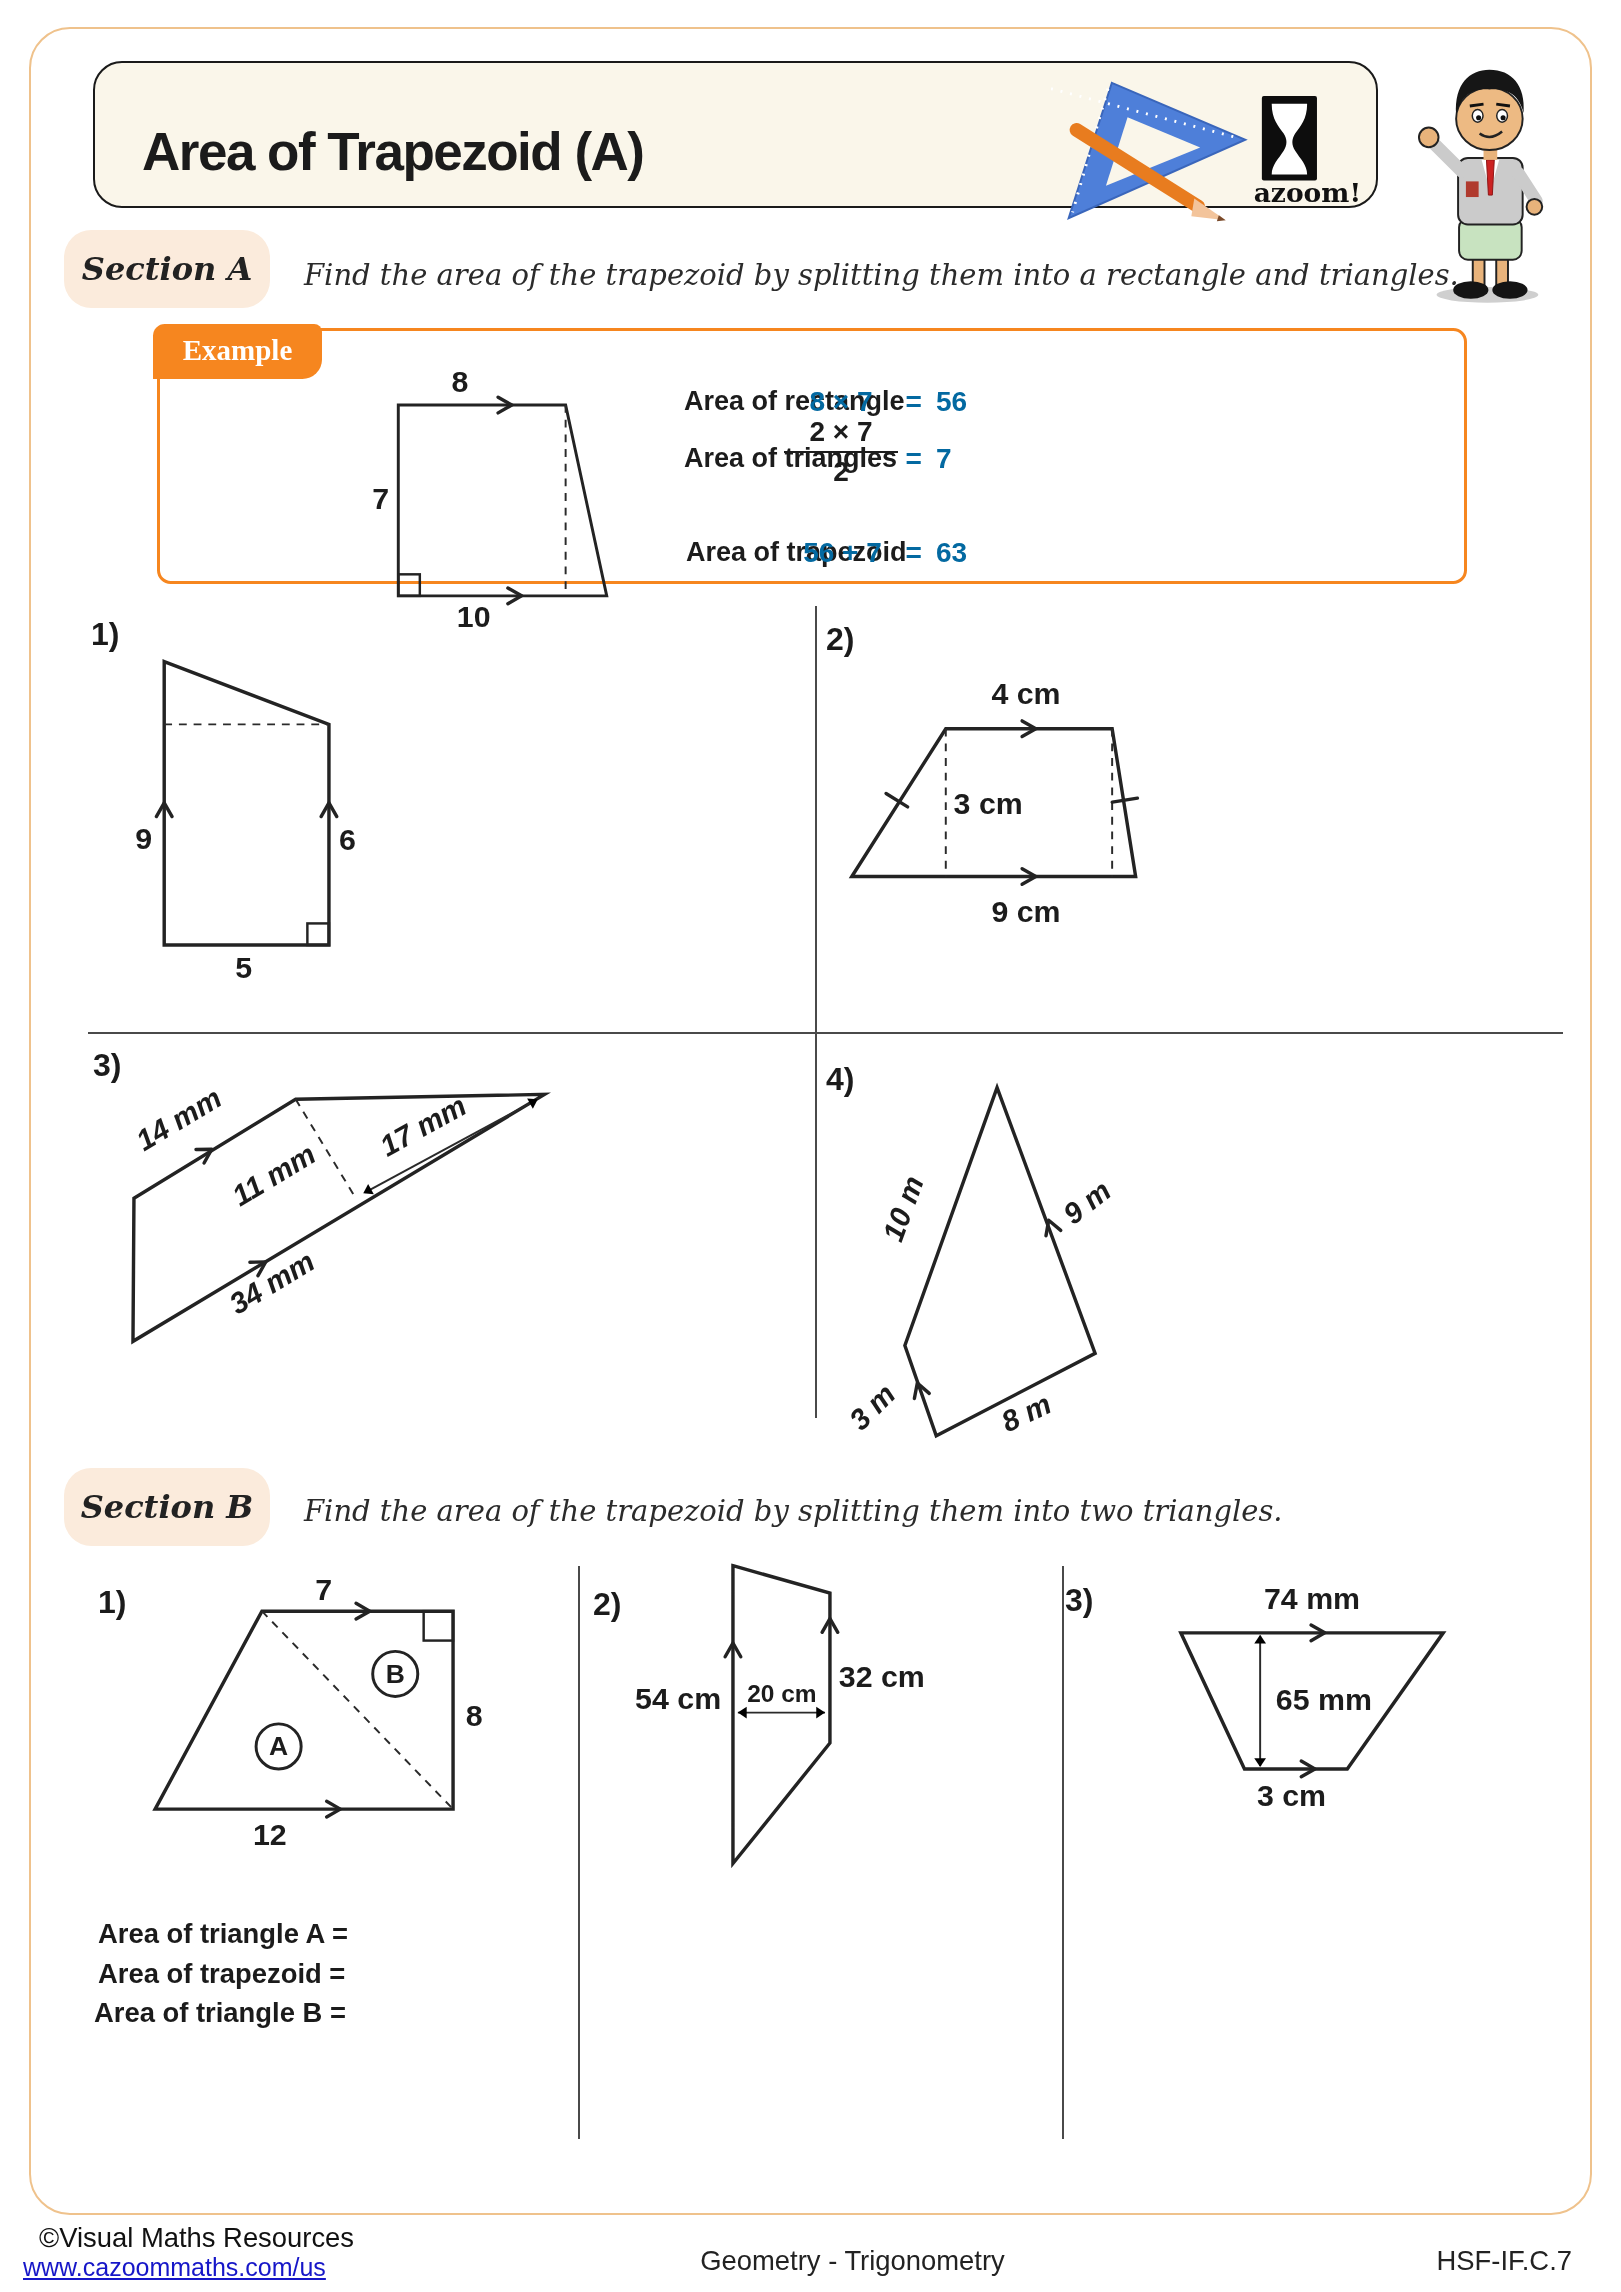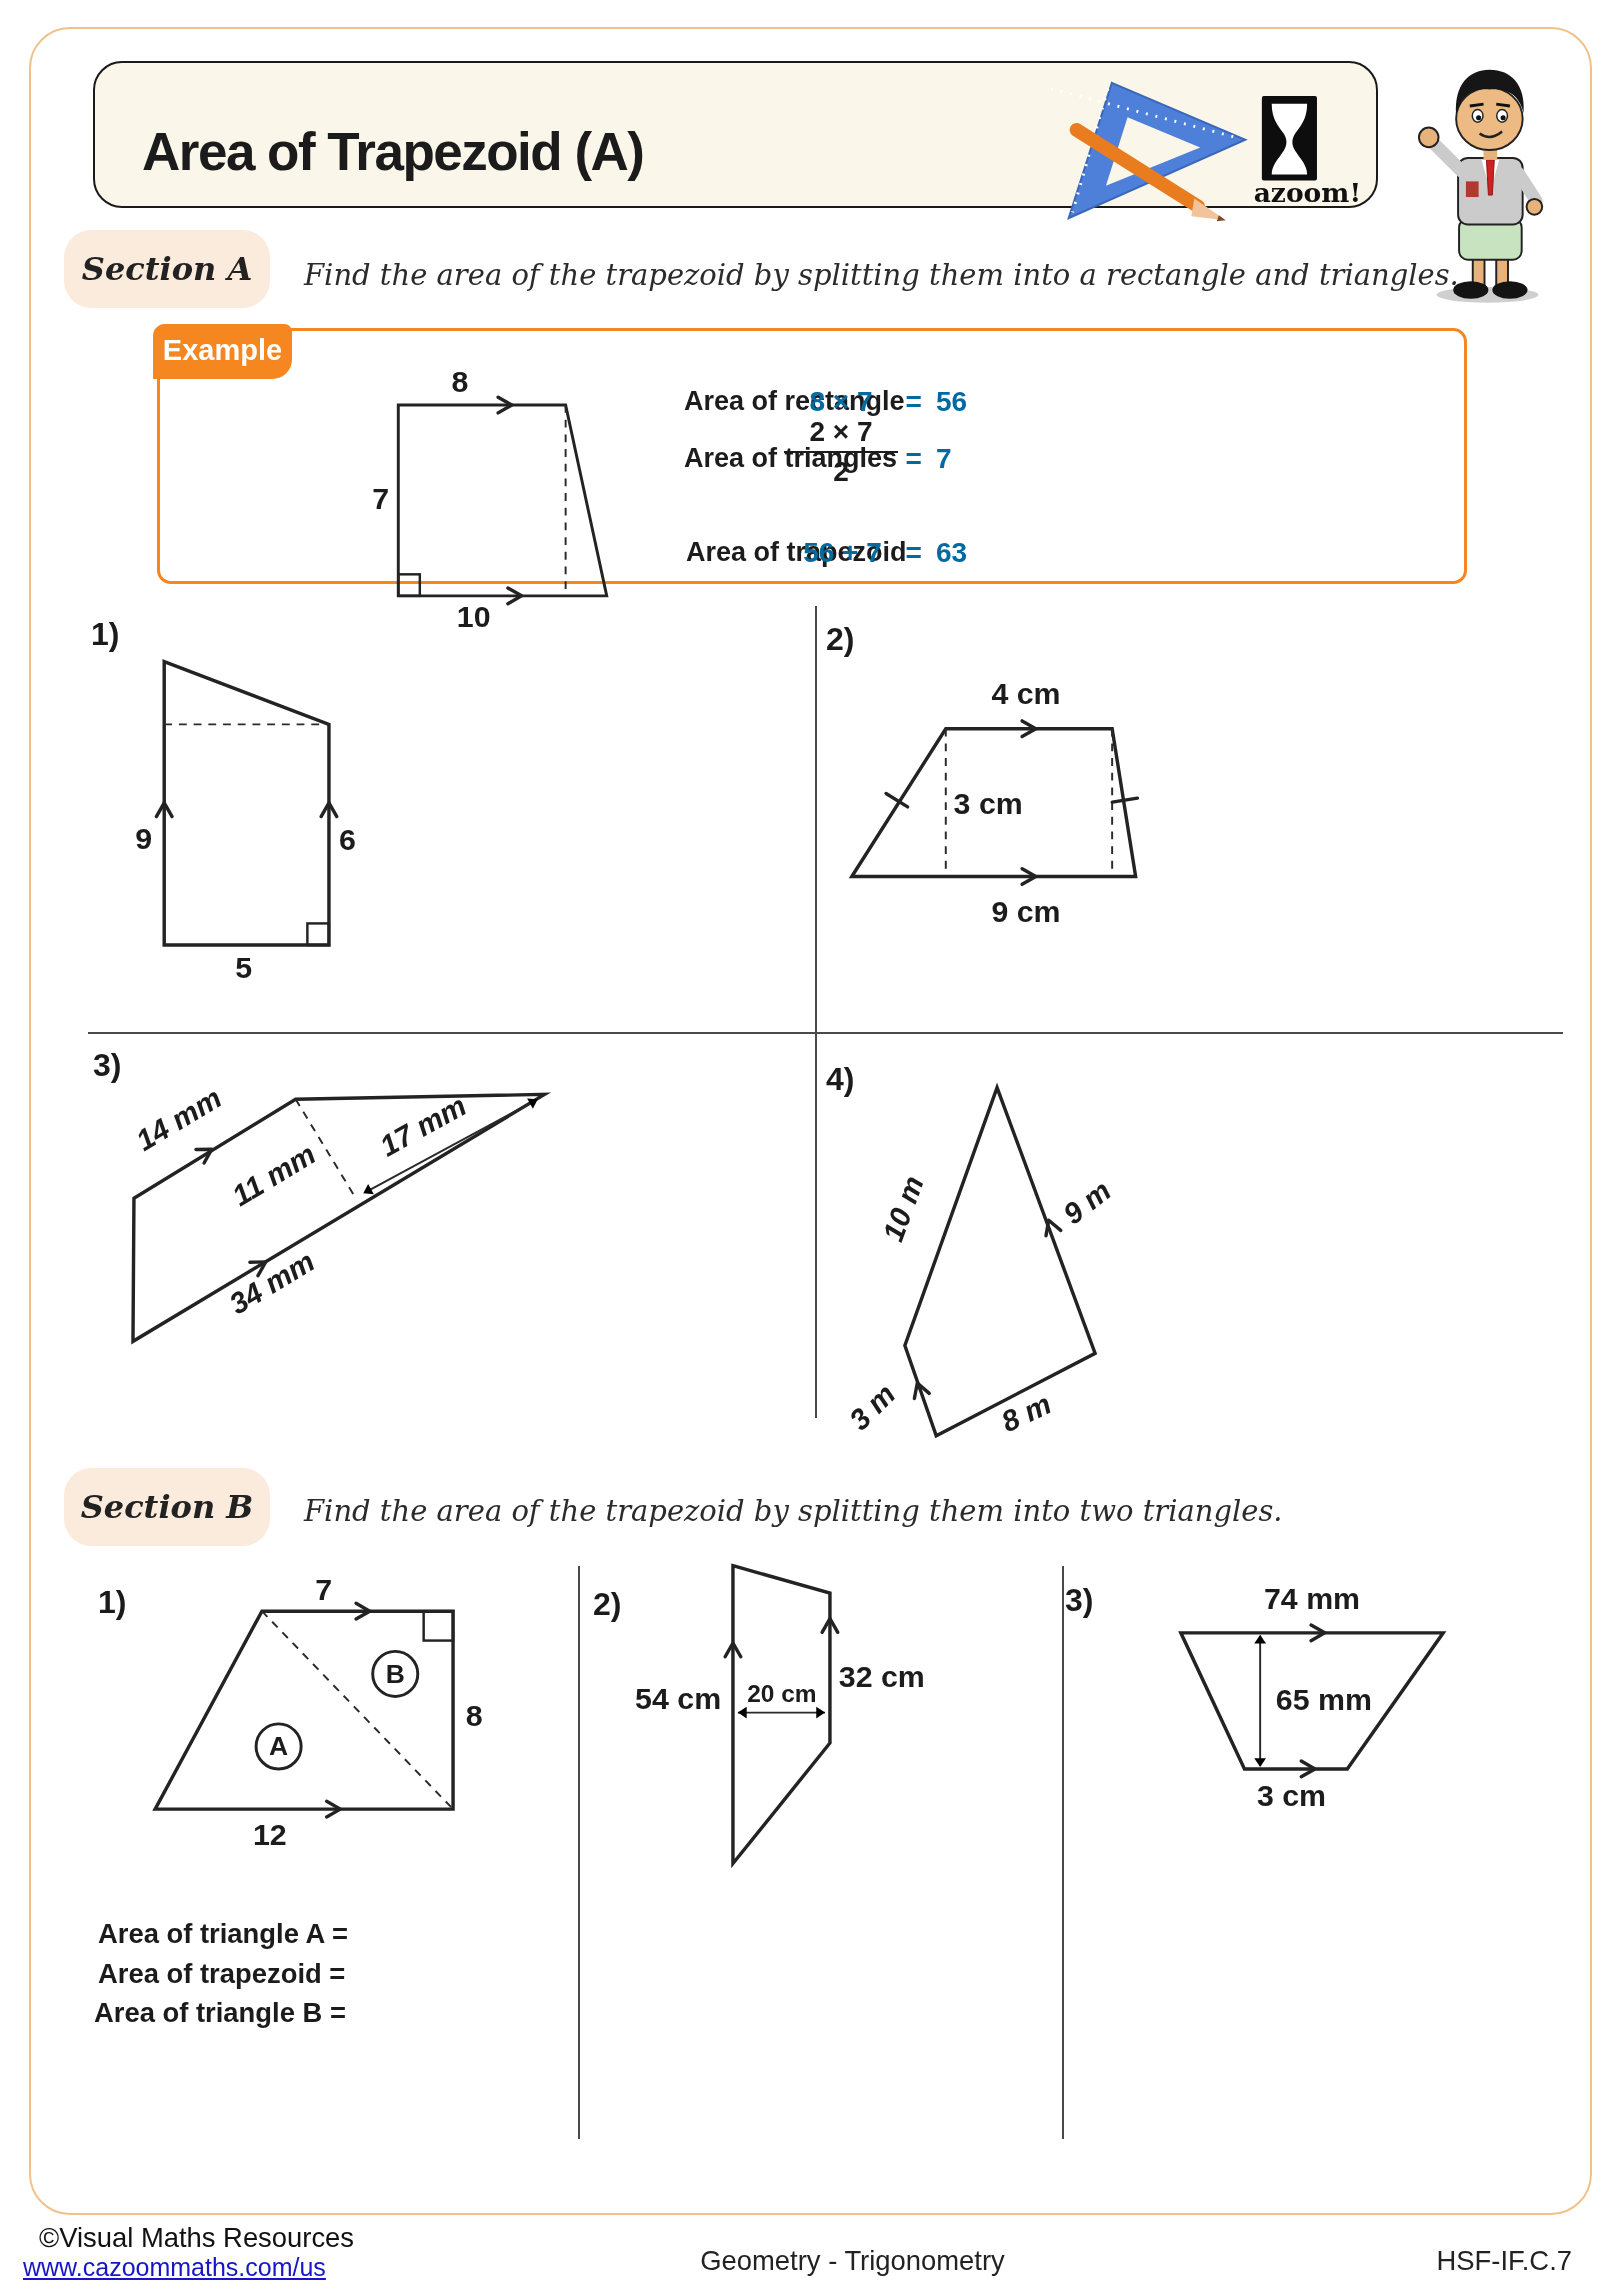--- a/index.html
+++ b/index.html
@@ -12,22 +12,22 @@
     border:2.9px solid #1a1a1a;border-radius:29px;}
   #title-text{position:absolute;left:47px;top:0;height:143px;line-height:143px;
     font-size:53px;font-weight:bold;letter-spacing:-1.5px;color:#1b1b1b;margin-top:17px;}
   .section-pill{position:absolute;left:64px;width:206px;height:78px;background:#FBEBDC;border-radius:27.4px;
     text-align:center;line-height:78px;font-family:"DejaVu Serif",serif;font-style:italic;font-weight:bold;
     font-size:32px;color:#222;}
   .instruction{position:absolute;left:304px;font-family:"DejaVu Serif",serif;font-style:italic;
     font-size:29px;color:#2b2b2b;text-align:center;}
   #example-box{position:absolute;left:157px;top:328px;width:1304px;height:250px;
     border:3.9px solid #F6861F;border-radius:13.7px;background:#fff;}
-  #example-tab{position:absolute;left:153px;top:324px;width:139px;height:55px;background:#F6861F;
-    border-radius:11.8px 7.8px 19.6px 0;color:#fff;font-weight:bold;font-size:29px;text-align:center;line-height:53px;}
+  #example-tab{position:absolute;left:153px;top:324px;width:169px;height:55px;background:#F6861F;
+    border-radius:11.8px 7.8px 19.6px 0;color:#fff;font-weight:bold;font-size:29px;text-align:center;line-height:53px;font-family:Liberation Serif, serif;}
   .calc-name{position:absolute;font-size:27px;font-weight:bold;color:#1c1c1c;}
   .calc-expr{position:absolute;font-size:28px;font-weight:bold;color:#0369a1;text-align:center;}
   .frac{position:absolute;left:784px;top:416px;width:114px;text-align:center;font-size:28px;font-weight:bold;}
   .frac .num{border-bottom:2.9px solid #1c1c1c;padding-bottom:2.9px;}
   .frac .den{padding-top:2.9px;}
   .pnum{position:absolute;font-size:32px;font-weight:bold;color:#1b1b1b;}
   .divider{position:absolute;background:#4a4a4a;}
   .anslabel{position:absolute;font-size:27.4px;font-weight:bold;color:#1b1b1b;}
   .shape{fill:none;stroke:#232323;stroke-width:3.5;stroke-linejoin:miter;}
   .thin{stroke-width:3;}

